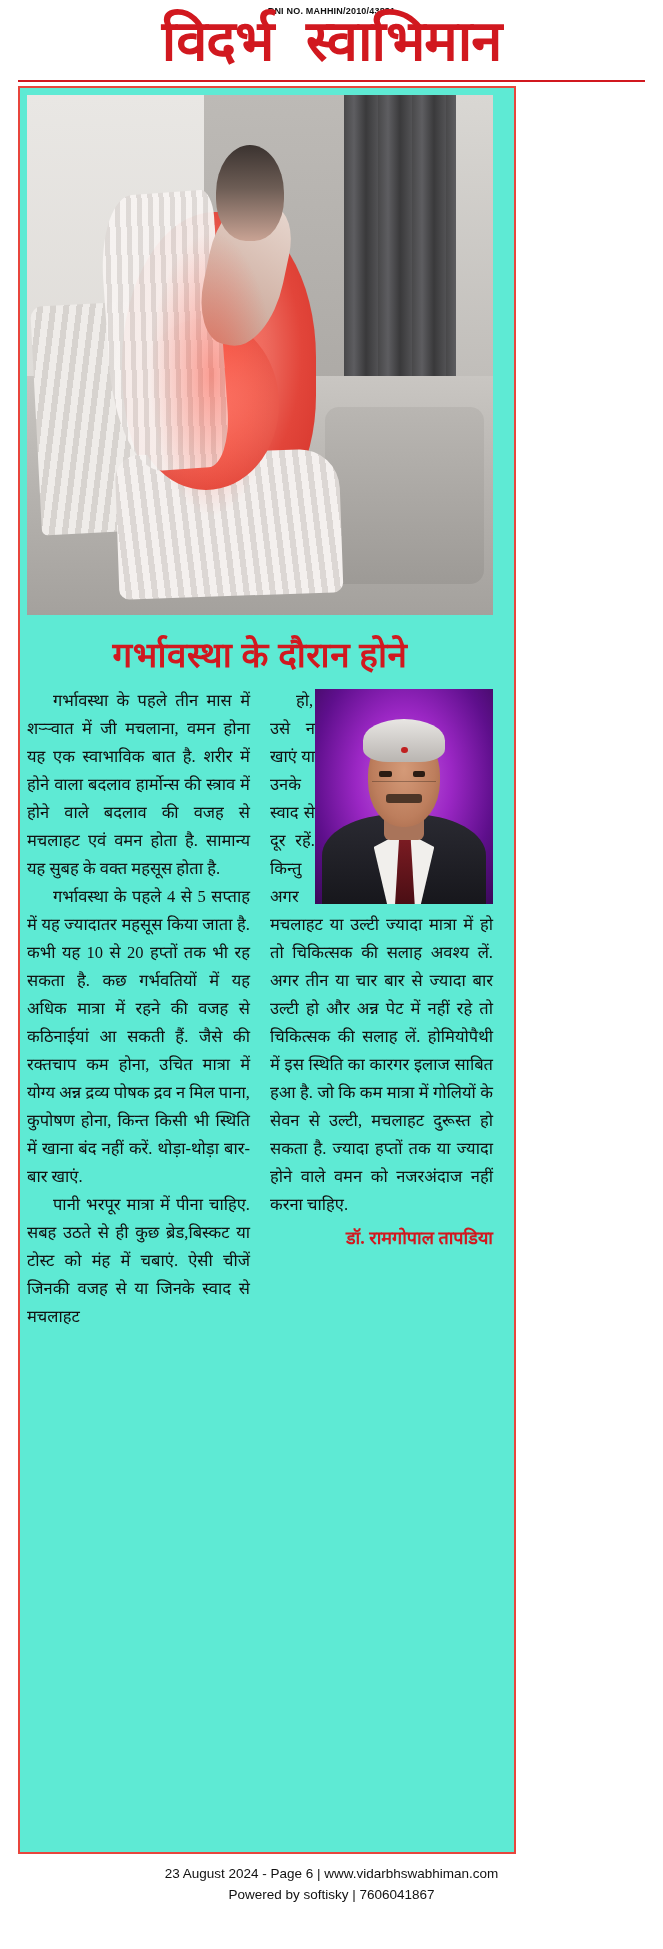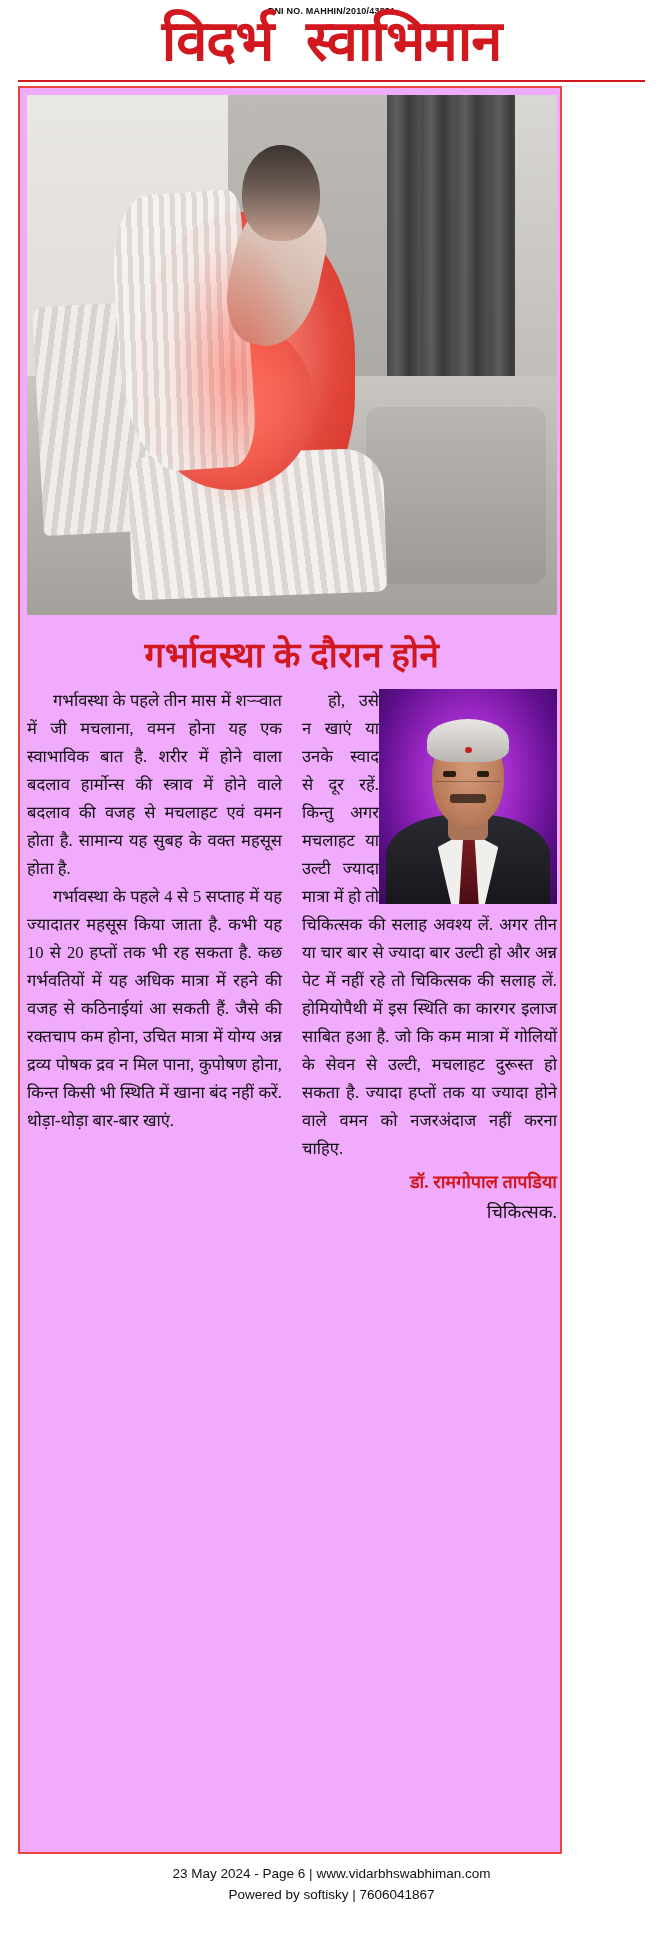--- a/index.html
+++ b/index.html
@@ -61,26 +61,26 @@
     bottom: 4px;
     left: 0;
     width: 100%;
     height: 2px;
     background: #d1181f;
   }
 
   
   .frame {
     border: 2px solid #e8453c;
-    padding: 7px 3px 10px 7px;
+    padding: 7px 21px 10px 7px;
     box-sizing: border-box;
-    width: 544px;
+    width: 498px;
     height: 1768px;
     position: relative;
-    background: #f0abfc;
+    background: #5eead4;
   }
 
   
   .lead-photo {
     width: 100%;
     height: 520px;
     position: relative;
     overflow: hidden;
     background: #cfcfcf;
   }
@@ -311,45 +311,45 @@
 
     <h1 class="headline">
       <span class="l1">गर्भावस्था  के  दौरान  होने</span>
     </h1>
 
     <div class="cols">
 
       <div class="col">
         <p>गर्भावस्था के पहले तीन मास में शऱ्ऱ्वात में जी मचलाना, वमन होना यह एक स्वाभाविक बात है. शरीर में होने वाला बदलाव हार्मोन्स की स्त्राव में होने वाले बदलाव की वजह से मचलाहट एवं वमन होता है. सामान्य यह सुबह के वक्त महसूस होता है.</p>
         <p>गर्भावस्था के पहले 4 से 5 सप्ताह में यह ज्यादातर महसूस किया जाता है. कभी यह 10 से 20 हप्तों तक भी रह सकता है. कछ गर्भवतियों में यह अधिक मात्रा में रहने की वजह से कठिनाईयां आ सकती हैं. जैसे की रक्तचाप कम होना, उचित मात्रा में योग्य अन्न द्रव्य पोषक द्रव न मिल पाना, कुपोषण होना, किन्त किसी भी स्थिति में खाना बंद नहीं करें. थोड़ा-थोड़ा बार-बार खाएं.</p>
+        <p>पानी भरपूर मात्रा में पीना चाहिए. सबह उठते से ही कुछ ब्रेड,बिस्कट या टोस्ट को मंह में चबाएं. ऐसी चीजें जिनकी वजह से  या जिनके स्वाद से मचलाहट</p>
       </div>
 
       <div class="col">
         <div class="portrait">
           <div class="pt-bg"></div>
           <div class="pt-shoulders"></div>
           <div class="pt-shirt"></div>
           <div class="pt-tie"></div>
           <div class="pt-neck"></div>
           <div class="pt-face"></div>
           <div class="pt-hair"></div>
           <div class="pt-glasses"></div>
           <div class="pt-eyeL"></div>
           <div class="pt-eyeR"></div>
           <div class="pt-mous"></div>
           <div class="pt-bindi"></div>
         </div>
         <p>हो, उसे न खाएं या उनके स्वाद से दूर रहें. किन्तु अगर मचलाहट या उल्टी ज्यादा मात्रा में हो तो चिकित्सक की सलाह अवश्य लें. अगर तीन या चार बार से ज्यादा बार उल्टी हो और अन्न पेट में नहीं रहे तो चिकित्सक की सलाह लें. होमियोपैथी में इस स्थिति का कारगर इलाज साबित हआ है. जो कि कम मात्रा में गोलियों के सेवन से उल्टी, मचलाहट दुरूस्त हो सकता है. ज्यादा हप्तों तक या ज्यादा होने वाले वमन को नजरअंदाज नहीं करना चाहिए.</p>
         <div class="byline">
           <span class="doctor">डॉ. रामगोपाल तापडिया</span>
-          <span class="role2">चिकित्सक.</span>
         </div>
       </div>
 
     </div>
   </div>
 
   <div class="footer">
-    <div>23 May 2024 - Page 6 | www.vidarbhswabhiman.com</div>
+    <div>23 August 2024 - Page 6 | www.vidarbhswabhiman.com</div>
     <div>Powered by softisky | 7606041867</div>
   </div>
 
 </div>
 
 </body></html>

